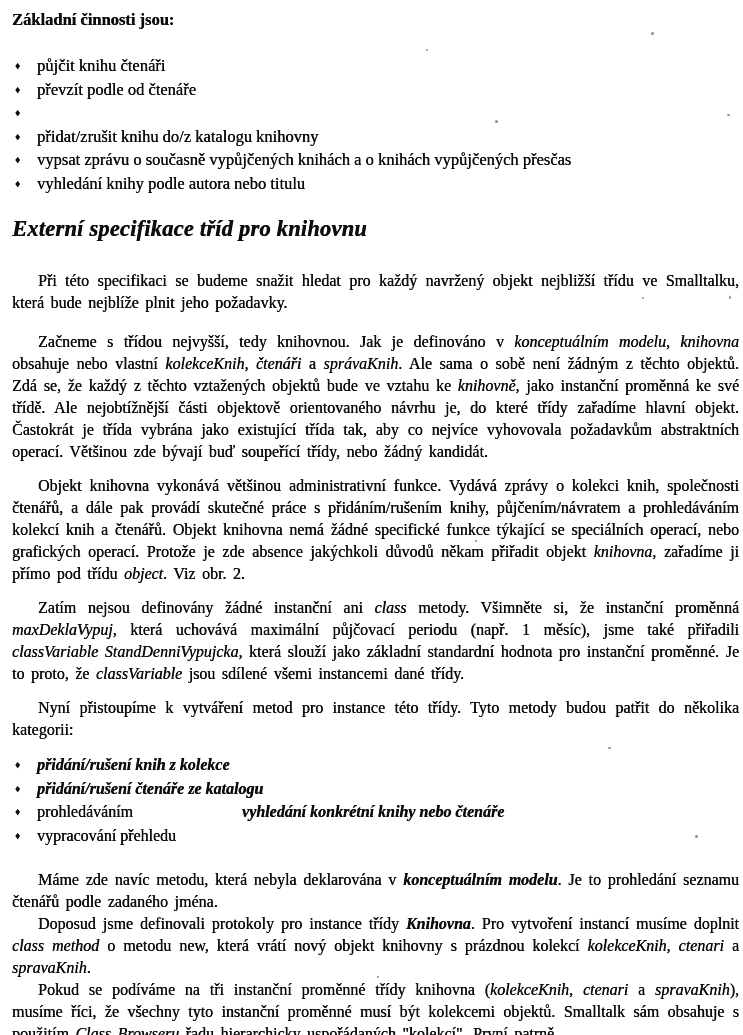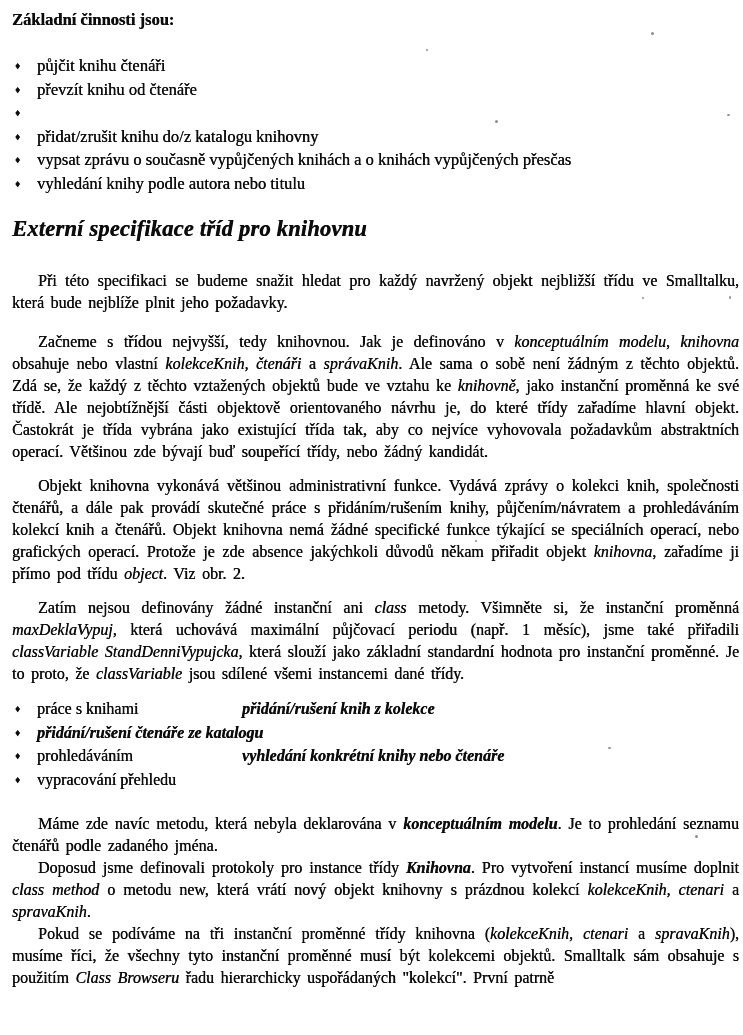--- a/index.html
+++ b/index.html
@@ -89,21 +89,21 @@
 
   <p class="intro">Základní činnosti jsou:</p>
 
   <ul class="bullets">
     <li>
       <span class="blt">♦</span>
       <span>půjčit knihu čtenáři</span>
     </li>
     <li>
       <span class="blt">♦</span>
-      <span>převzít knihu od čtenáře</span>
+      <span>převzít podle od čtenáře</span>
     </li>
     <li>
       <span class="blt">♦</span>
     </li>
     <li>
       <span class="blt">♦</span>
       <span>přidat/zrušit knihu do/z katalogu knihovny</span>
     </li>
     <li>
       <span class="blt">♦</span>
@@ -118,25 +118,25 @@
   <h1 class="heading">Externí specifikace tříd pro knihovnu</h1>
 
   <p class="para gap-lg"><span>Při této specifikaci se budeme snažit hledat pro každý navržený objekt nejbližší třídu ve Smalltalku, která bude nejblíže plnit jeho požadavky.</span></p>
 
   <p class="para"><span>Začneme s třídou nejvyšší, tedy knihovnou. Jak je definováno v </span><span style="font-style: italic;">konceptuálním modelu</span><span>, </span><span style="font-style: italic;">knihovna</span><span> obsahuje nebo vlastní </span><span style="font-style: italic;">kolekceKnih, čtenáři</span><span> a </span><span style="font-style: italic;">správaKnih</span><span>. Ale sama o sobě není žádným z těchto objektů. Zdá se, že každý z těchto vztažených objektů bude ve vztahu ke </span><span style="font-style: italic;">knihovně</span><span>, jako instanční proměnná ke své třídě. Ale nejobtížnější části objektově orientovaného návrhu je, do které třídy zařadíme hlavní objekt. Častokrát je třída vybrána jako existující třída tak, aby co nejvíce vyhovovala požadavkům abstraktních operací. Většinou zde bývají buď soupeřící třídy, nebo žádný kandidát.</span></p>
 
   <p class="para"><span>Objekt knihovna vykonává většinou administrativní funkce. Vydává zprávy o kolekci knih, společnosti čtenářů, a dále pak provádí skutečné práce s přidáním/rušením knihy, půjčením/návratem a prohledáváním kolekcí knih a čtenářů. Objekt knihovna nemá žádné specifické funkce týkající se speciálních operací, nebo grafických operací. Protože je zde absence jakýchkoli důvodů někam přiřadit objekt </span><span style="font-style: italic;">knihovna</span><span>, zařadíme ji přímo pod třídu </span><span style="font-style: italic;">object</span><span>. Viz obr. 2.</span></p>
 
   <p class="para"><span>Zatím nejsou definovány žádné instanční ani </span><span style="font-style: italic;">class</span><span> metody. Všimněte si, že instanční proměnná </span><span style="font-style: italic;">maxDeklaVypuj</span><span>, která uchovává maximální půjčovací periodu (např. 1 měsíc), jsme také přiřadili </span><span style="font-style: italic;">classVariable StandDenniVypujcka</span><span>, která slouží jako základní standardní hodnota pro instanční proměnné. Je to proto, že </span><span style="font-style: italic;">classVariable</span><span> jsou sdílené všemi instancemi dané třídy.</span></p>
 
+  <p class="para"><span>Nyní přistoupíme k vytváření metod pro instance této třídy. Tyto metody budou patřit do několika kategorii:</span></p>
 
   <ul class="cats">
     <li>
       <span class="blt">♦</span>
-      <span class="lbl">práce s knihami</span>
       <span class="desc">přidání/rušení knih z kolekce</span>
     </li>
     <li>
       <span class="blt">♦</span>
       <span class="desc">přidání/rušení čtenáře ze katalogu</span>
     </li>
     <li>
       <span class="blt">♦</span>
       <span class="lbl">prohledáváním</span>
       <span class="desc">vyhledání konkrétní knihy nebo čtenáře</span>

